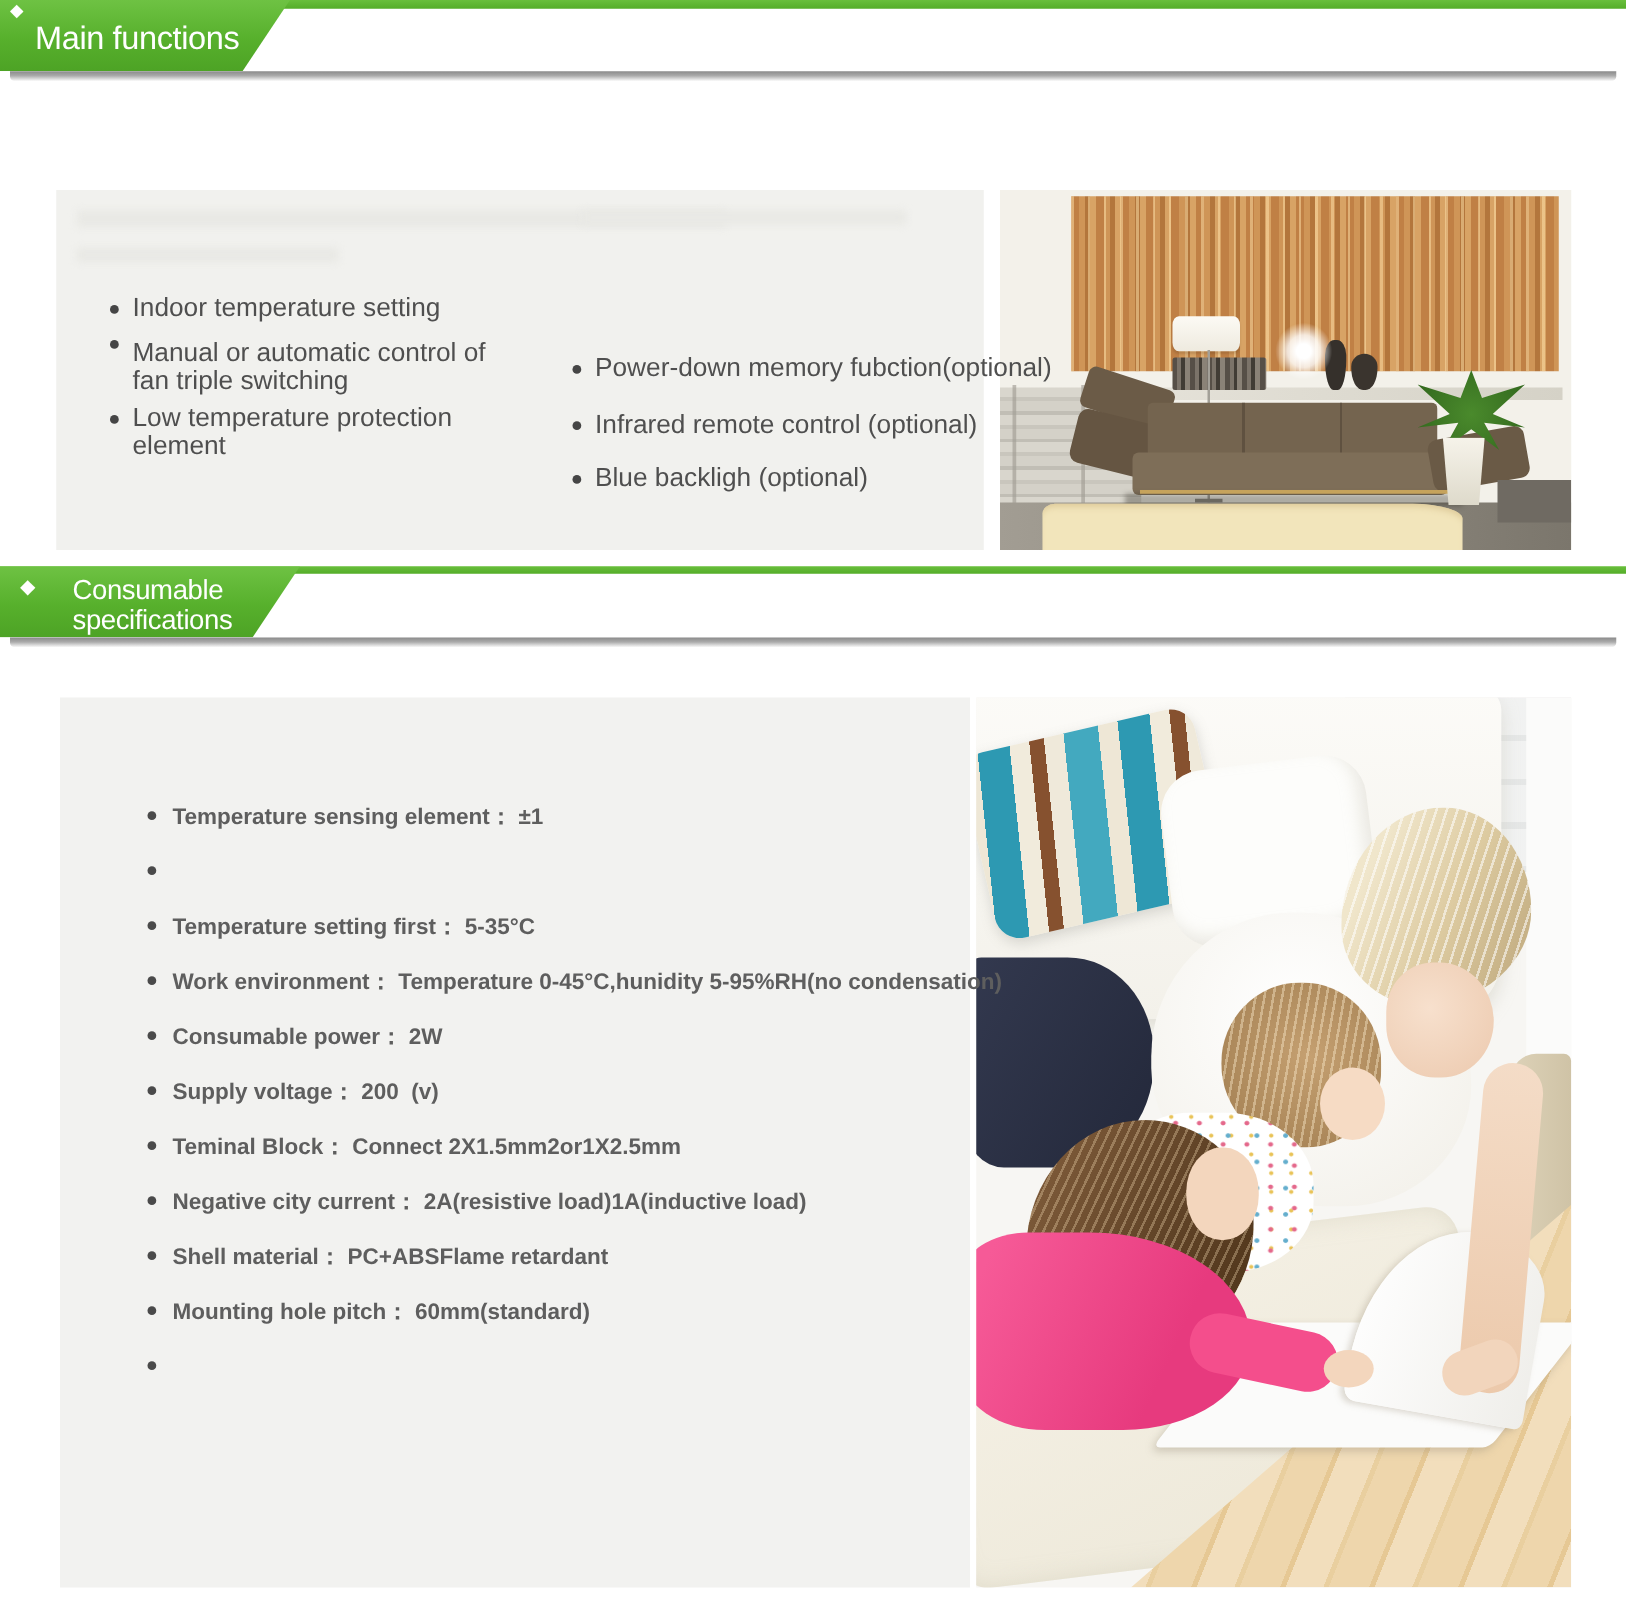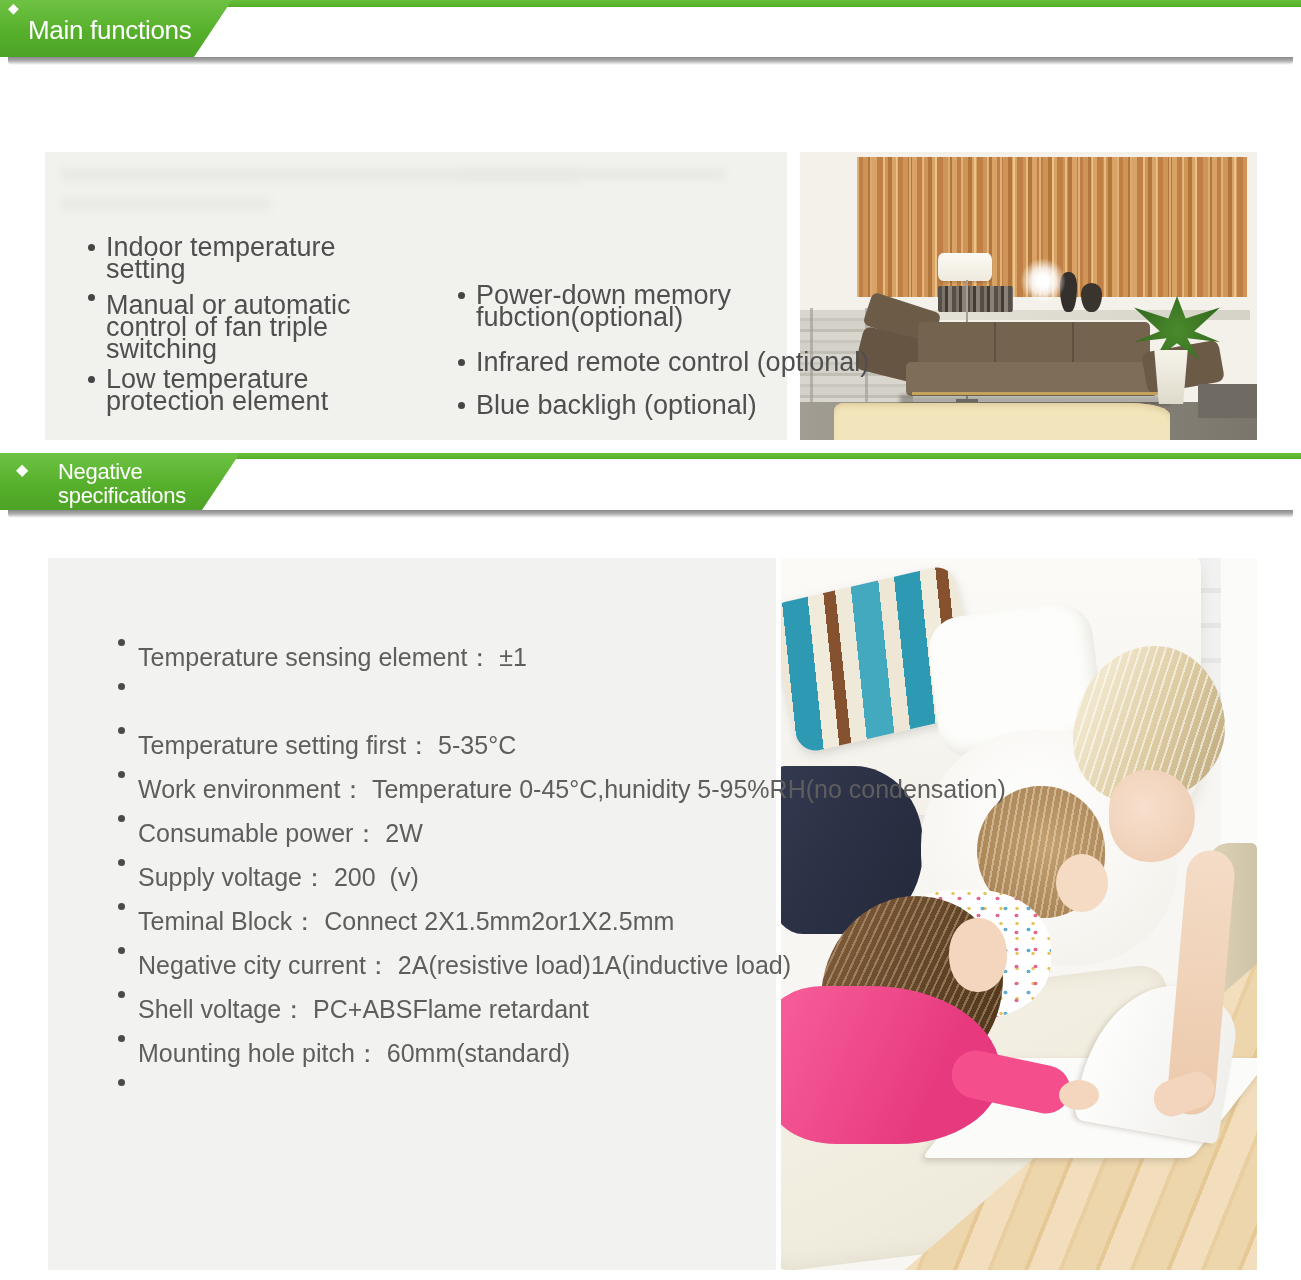--- a/index.html
+++ b/index.html
@@ -17,28 +17,28 @@
   .shadowbar{position:absolute;left:8px;right:8px;height:8px;
      background:linear-gradient(180deg,#8a8a8a 0%,#ababab 45%,rgba(220,220,220,0) 100%);
      border-radius:0 0 4px 4px;}
 
   
   .panel{position:absolute;background:#f1f1ee;}
   .ghost{position:absolute;background:#e9e9e5;filter:blur(3px);border-radius:3px;}
 
   
   .flist{position:absolute;display:flex;flex-direction:column;z-index:6;}
-  .fitem{display:flex;align-items:flex-start;font-size:27px;line-height:22px;color:#4f4f4f;}
+  .fitem{display:flex;align-items:flex-start;font-size:21px;line-height:22px;color:#4f4f4f;}
   .fitem .dot{flex:none;width:7px;height:7px;border-radius:50%;background:#454545;margin:8px 11px 0 0;}
   .fitem.vcenter{align-items:flex-start;}
   .fitem.vcenter .dot{margin-top:0;}
 
   .slist{position:absolute;z-index:6;}
-  .sitem{display:flex;align-items:flex-start;height:24px;margin-bottom:20px;
-         font-size:25px;color:#5e5e5e;white-space:pre;}
+  .sitem{display:flex;align-items:center;height:24px;margin-bottom:20px;
+         font-size:18px;color:#5e5e5e;white-space:pre;font-weight:bold;}
   .sitem .dot{flex:none;width:7px;height:7px;border-radius:50%;background:#4a4a4a;margin:-2px 13px 0 0;}
 
   
   .photo1{position:absolute;left:800px;top:152px;width:457px;height:288px;background:#f3f1ea;overflow:hidden;z-index:1;}
   .p1-wood{position:absolute;left:57px;top:5px;width:390px;height:140px;
      background:repeating-linear-gradient(90deg,rgba(255,226,170,.5) 0 2px,rgba(0,0,0,0) 2px 13px),
                 repeating-linear-gradient(90deg,#c08045 0 6px,#cf9557 6px 11px,#b3763c 11px 15px,#d8a365 15px 20px);}
   .p1-concrete{position:absolute;left:0;top:158px;width:113px;height:98px;
      background:repeating-linear-gradient(180deg,#d9d6cd 0 8px,#c9c6bd 8px 11px,#d4d1c8 11px 19px,#c1beb5 19px 22px);}
   .p1-shelfframe{position:absolute;left:10px;top:156px;width:52px;height:130px;
@@ -202,21 +202,21 @@
     <div class="p1-framebar"></div>
     <div class="p1-leaves"></div>
     <div class="p1-pot"></div>
     <div class="p1-rug"></div>
   </div>
 
   <div class="abs" style="left:0;top:453px;right:0;height:66px;">
     <div class="strip" style="top:0;height:6px;"></div>
     <div class="tab tab2">
       <span class="dmd" style="left:16px;top:9px;font-size:16px;">◆</span>
-      <span class="tab-label" style="left:58px;top:6px;font-size:22px;">Negative</span>
+      <span class="tab-label" style="left:58px;top:6px;font-size:22px;">Consumable</span>
       <span class="tab-label" style="left:58px;top:30px;font-size:22px;">specifications</span>
     </div>
     <div class="shadowbar" style="top:57px;"></div>
   </div>
 
   <div class="panel" style="left:48px;top:558px;width:728px;height:712px;background:#f2f2f0;"></div>
 
   <div class="slist" style="left:118px;top:641px;width:950px;">
     <div class="sitem">
       <span class="dot"></span>
@@ -244,21 +244,21 @@
     <div class="sitem">
       <span class="dot"></span>
       <span>Teminal Block： Connect 2X1.5mm2or1X2.5mm</span>
     </div>
     <div class="sitem">
       <span class="dot"></span>
       <span>Negative city current： 2A(resistive load)1A(inductive load)</span>
     </div>
     <div class="sitem">
       <span class="dot"></span>
-      <span>Shell voltage： PC+ABSFlame retardant</span>
+      <span>Shell material： PC+ABSFlame retardant</span>
     </div>
     <div class="sitem">
       <span class="dot"></span>
       <span>Mounting hole pitch： 60mm(standard)</span>
     </div>
     <div class="sitem">
       <span class="dot"></span>
     </div>
   </div>
 

